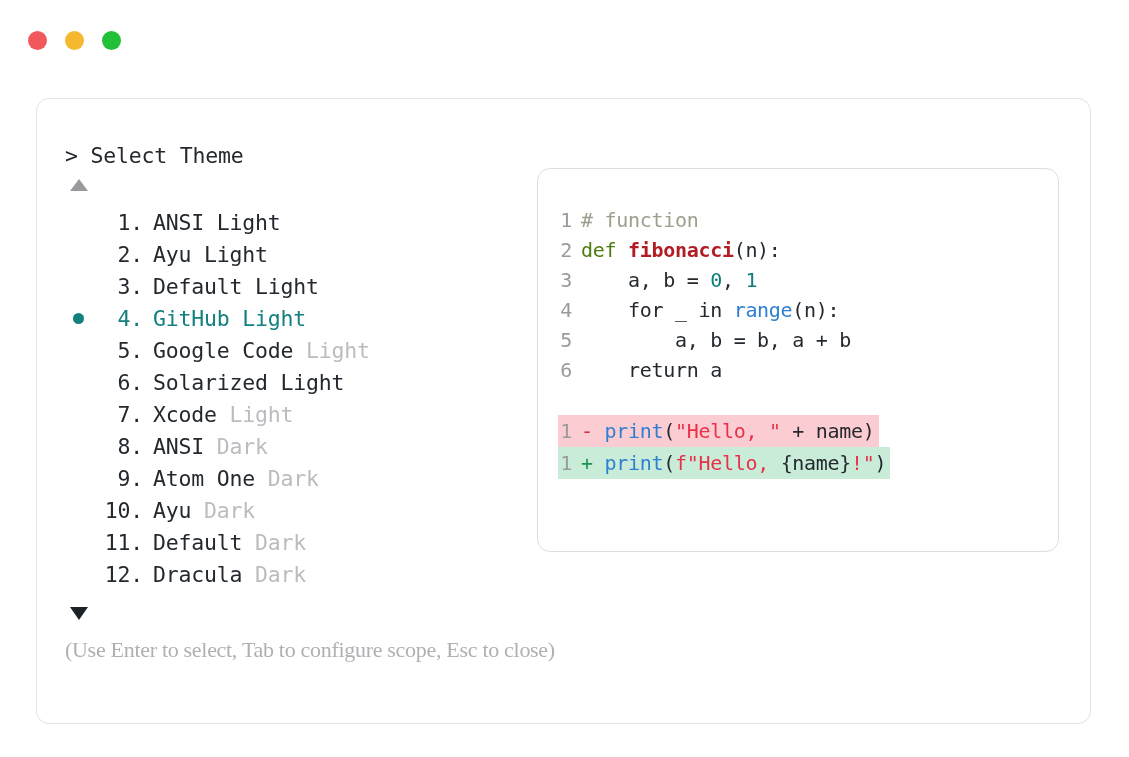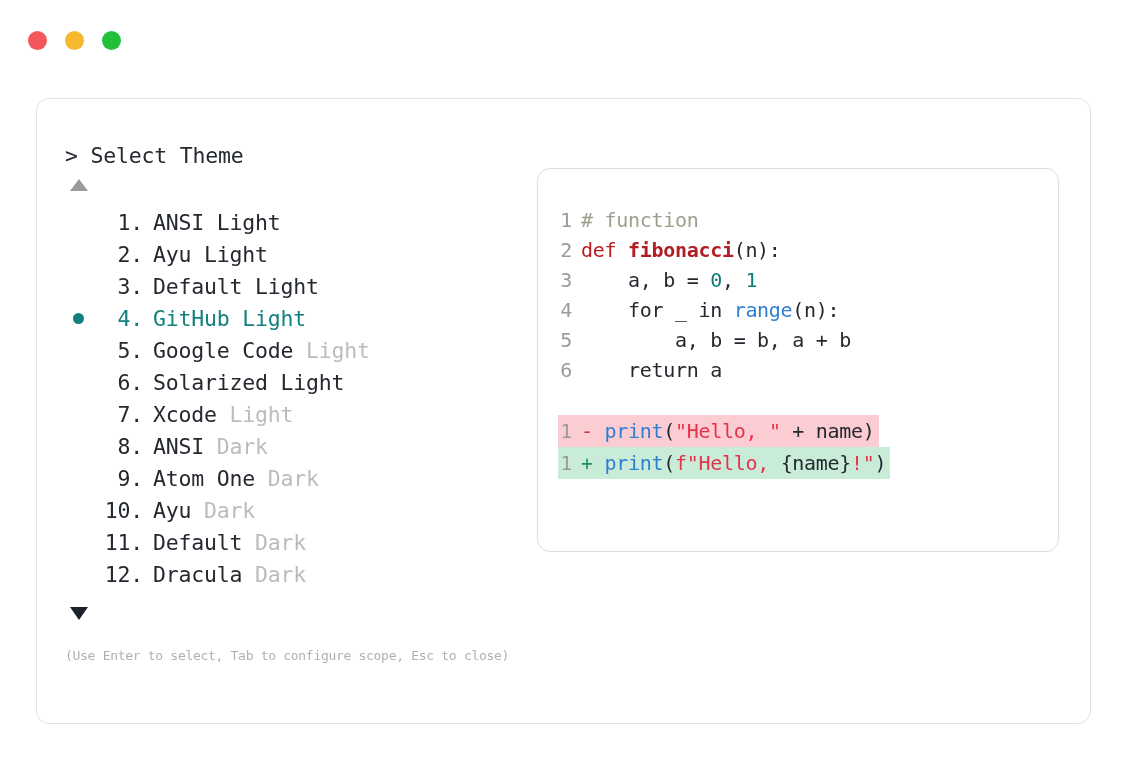--- a/index.html
+++ b/index.html
@@ -168,21 +168,21 @@
     display: inline-block;
     width: 14px;
     text-align: right;
     color: #9b9b9b;
     margin-right: 9px;
   }
   .spacer-line { display: block; height: 30px; }
 
   
   .t-comment { color: #9aa08c; }
-  .t-kw      { color: #b91c1c; }
+  .t-kw      { color: #4d7c0f; }
   .t-fn      { color: #b21d25; font-weight: bold; text-align: center; }
   .t-num     { color: #0d7d7c; }
   .t-builtin { color: #2f7fd1; }
   .t-plain   { color: #24292f; }
   .t-str     { color: #e8324a; }
   .t-strpfx  { color: #e8324a; }
 
   
   .diff-line { display: block; padding-left: 20px; }
   .diff-hl {
@@ -193,24 +193,25 @@
   .diff-add .diff-hl { background: #c9ecd8; }
   .diff-del .ln, .diff-add .ln { color: #9b9b9b; }
   .sign-del { color: #d12b3c; }
   .sign-add { color: #1f9254; }
 
   
   .footer {
     position: absolute;
     left: 28px;
     bottom: 60px;
-    font-size: 13px;
+    font-size: 22px;
     color: #b0b0b4;
     letter-spacing: -0.3px;
     white-space: pre;
+    font-family: Liberation Serif, serif;
   }
 </style>
 </head>
 <body>
 
 <div class="titlebar">
   <span class="dot" style="background: rgb(242, 88, 91);"></span>
   <span class="dot" style="background: rgb(245, 184, 46);"></span>
   <span class="dot" style="background: rgb(34, 192, 56);"></span>
 </div>

